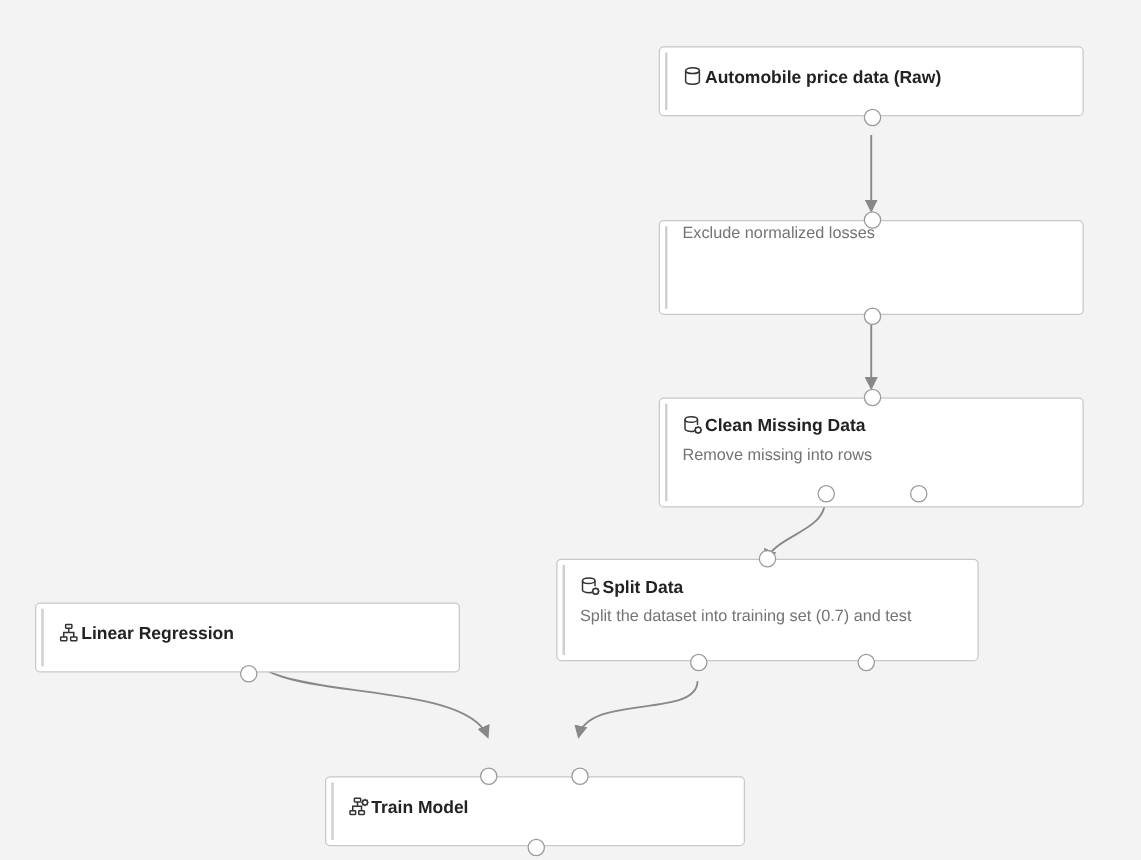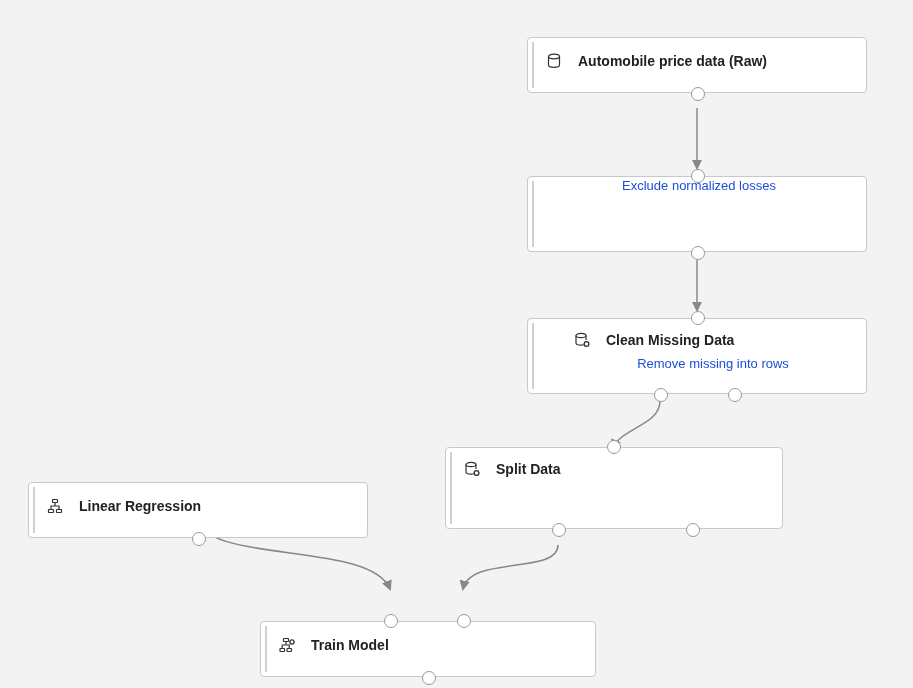--- a/index.html
+++ b/index.html
@@ -29,37 +29,36 @@
     left: 4px;
     top: 4px;
     bottom: 4px;
     width: 2px;
     background: #d0d0d0;
   }
   .node .title-row {
     display: flex;
     align-items: center;
     padding: 12px 14px 6px 18px;
-    gap: 16px;
+    gap: 2px;
   }
   .node.compact .title-row {
     padding: 14px 14px 14px 18px;
   }
   .node .title {
     font-size: 14px;
     font-weight: 600;
     color: #222;
     line-height: 1.3;
   }
   .node .subtitle {
     font-size: 13px;
-    color: #1d4ed8;
+    color: #737373;
     padding: 0 14px 12px 18px;
     line-height: 1.4;
-    text-align: center;
   }
   .port {
     position: absolute;
     width: 14px;
     height: 14px;
     border: 1px solid #999;
     background: #fff;
     border-radius: 50%;
     box-sizing: border-box;
   }
@@ -119,21 +118,21 @@
     <div class="port" style="left:163px; top:49px;"></div>
   </div>
 
   <div class="node" style="left:527px; top:176px; width:340px; height:76px;">
     <div class="left-stripe"></div>
     <div class="subtitle">Exclude normalized losses</div>
     <div class="port" style="left:163px; top:-8px;"></div>
     <div class="port" style="left:163px; top:69px;"></div>
   </div>
 
-  <div class="node" style="left:527px; top:318px; width:340px; height:76px;padding-left:28px;">
+  <div class="node" style="left:527px; top:318px; width:340px; height:88px;">
     <div class="left-stripe"></div>
     <div class="title-row">
       <span class="icon">
         <svg viewBox="0 0 16 16" fill="none" stroke="#333" stroke-width="1.2">
           <ellipse cx="7" cy="3.5" rx="5" ry="2.2"></ellipse>
           <path d="M2 3.5 V11 C2 12.2 4.3 13.2 7 13.2 C8 13.2 9 13.1 9.7 12.8"></path>
           <path d="M12 3.5 V8"></path>
           <circle cx="12.5" cy="12" r="2.3"></circle>
           <path d="M12.5 9.7 V9 M12.5 14.3 V15 M10.2 12 H9.5 M14.8 12 H15.5 M10.85 10.35 L10.3 9.8 M14.15 13.65 L14.7 14.2 M10.85 13.65 L10.3 14.2 M14.15 10.35 L14.7 9.8"></path>
         </svg>
@@ -153,20 +152,21 @@
         <svg viewBox="0 0 16 16" fill="none" stroke="#333" stroke-width="1.2">
           <ellipse cx="7" cy="3.5" rx="5" ry="2.2"></ellipse>
           <path d="M2 3.5 V11 C2 12.2 4.3 13.2 7 13.2 C8 13.2 9 13.1 9.7 12.8"></path>
           <path d="M12 3.5 V8"></path>
           <circle cx="12.5" cy="12" r="2.3"></circle>
           <path d="M12.5 9.7 V9 M12.5 14.3 V15 M10.2 12 H9.5 M14.8 12 H15.5 M10.85 10.35 L10.3 9.8 M14.15 13.65 L14.7 14.2 M10.85 13.65 L10.3 14.2 M14.15 10.35 L14.7 9.8"></path>
         </svg>
       </span>
       <span class="title">Split Data</span>
     </div>
+    <div class="subtitle">Split the dataset into training set (0.7) and test</div>
     <div class="port" style="left:161px; top:-8px;"></div>
     <div class="port" style="left:106px; top:75px;"></div>
     <div class="port" style="left:240px; top:75px;"></div>
   </div>
 
   <div class="node compact" style="left:28px; top:434px; width:340px; height:56px;margin-top:48px;">
     <div class="left-stripe"></div>
     <div class="title-row">
       <span class="icon">
         <svg viewBox="0 0 16 16" fill="none" stroke="#333" stroke-width="1.2">

